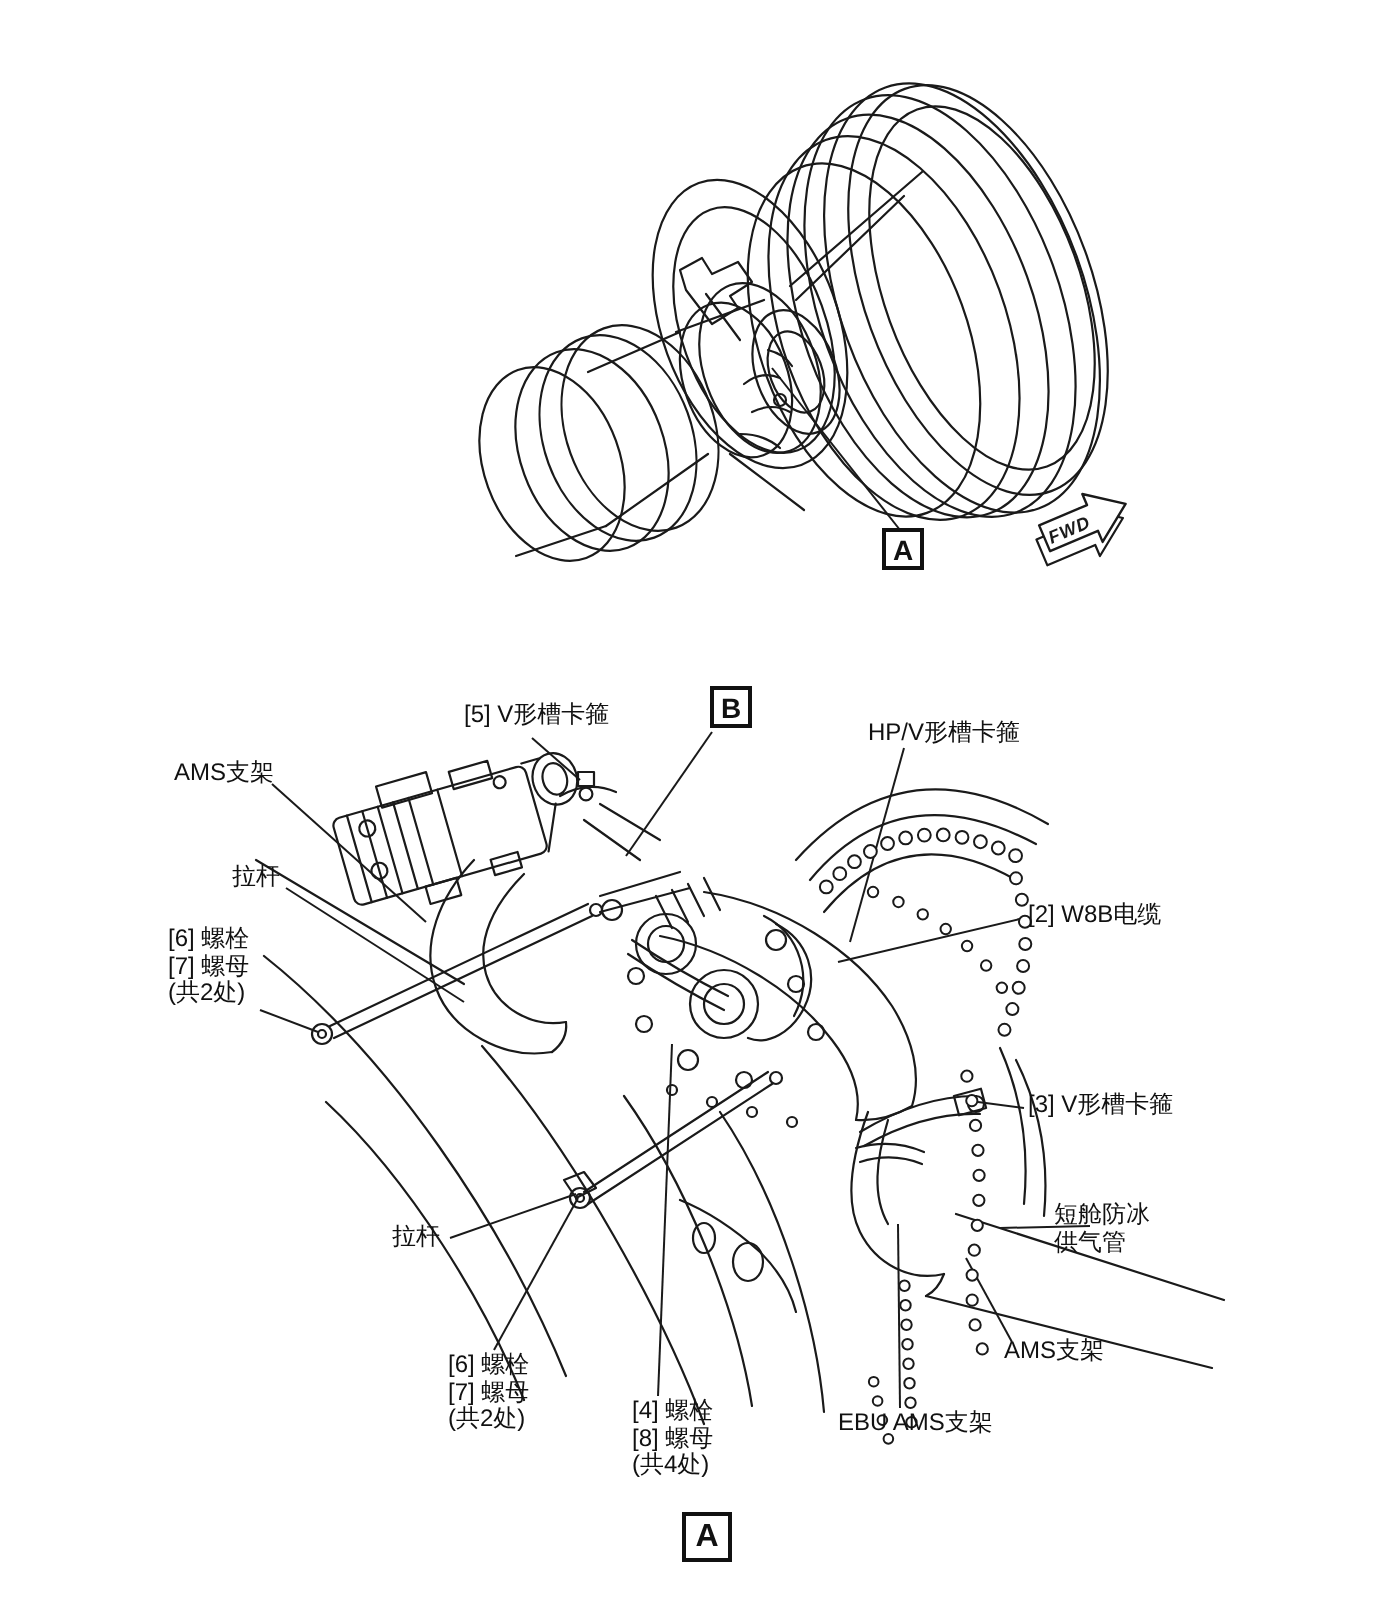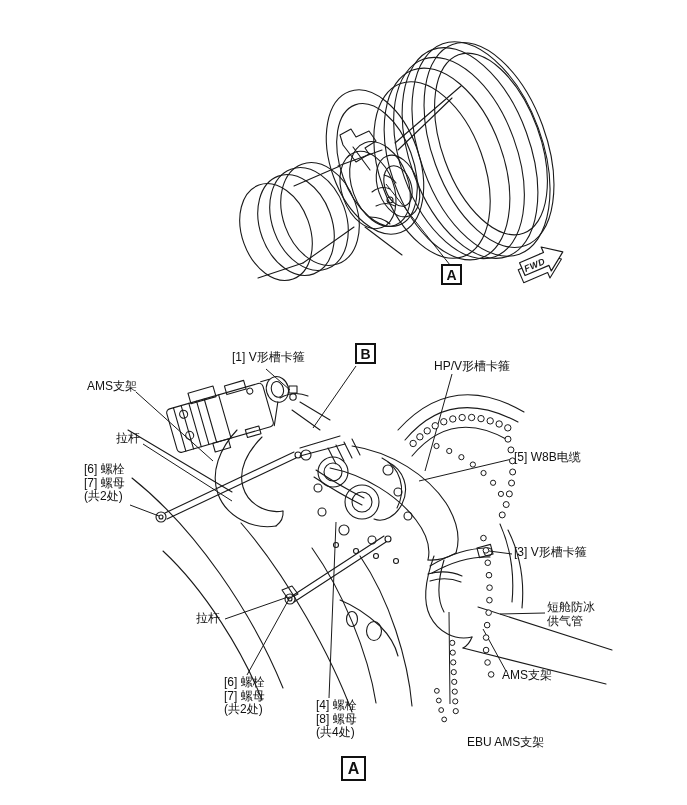--- a/index.html
+++ b/index.html
@@ -266,50 +266,50 @@
         <circle cx="493.07781982421875" cy="482.77154541015625" r="2.6" class="bead"></circle>
         <circle cx="500.9310607910156" cy="493.9092712402344" r="2.6" class="bead"></circle>
         <circle cx="436.8480529785156" cy="690.8490600585938" r="2.4" class="bead"></circle>
         <circle cx="438.80194091796875" cy="700.4979248046875" r="2.4" class="bead"></circle>
         <circle cx="441.1922607421875" cy="710.0474853515625" r="2.4" class="bead"></circle>
         <circle cx="444.1893615722656" cy="719.4230346679688" r="2.4" class="bead"></circle>
       </g>
 </svg>
 
 <div class="label" style="left:232px;top:351px;">
-  <span>[1] V形槽卡箍</span>
+  <span>[5] V形槽卡箍</span>
 </div>
 <div class="label" style="left:434px;top:360px;">
   <span>HP/V形槽卡箍</span>
 </div>
 <div class="label" style="left:87px;top:380px;">
   <span>AMS支架</span>
 </div>
 <div class="label" style="left:116px;top:432px;">
   <span>拉杆</span>
 </div>
 <div class="label" style="left:84px;top:463px;">
   <span>[6] 螺栓</span>
   <span>[7] 螺母</span>
   <span>(共2处)</span>
 </div>
 <div class="label" style="left:514px;top:451px;">
-  <span>[5] W8B电缆</span>
+  <span>[2] W8B电缆</span>
 </div>
 <div class="label" style="left:514px;top:546px;">
   <span>[3] V形槽卡箍</span>
 </div>
-<div class="label" style="left:547px;top:601px;">
+<div class="label" style="left:527px;top:601px;">
   <span>短舱防冰</span>
   <span>供气管</span>
 </div>
 <div class="label" style="left:502px;top:669px;">
   <span>AMS支架</span>
 </div>
-<div class="label" style="left:419px;top:736px;margin-left:48px;">
+<div class="label" style="left:419px;top:705px;">
   <span>EBU AMS支架</span>
 </div>
 <div class="label" style="left:196px;top:612px;">
   <span>拉杆</span>
 </div>
 <div class="label" style="left:224px;top:676px;">
   <span>[6] 螺栓</span>
   <span>[7] 螺母</span>
   <span>(共2处)</span>
 </div>

